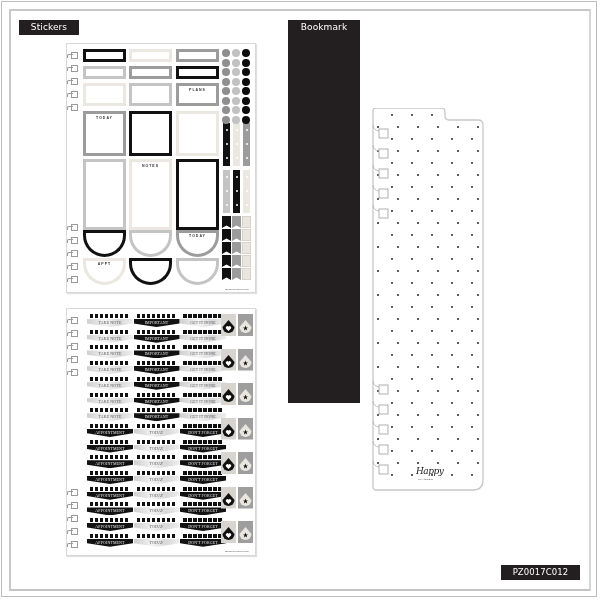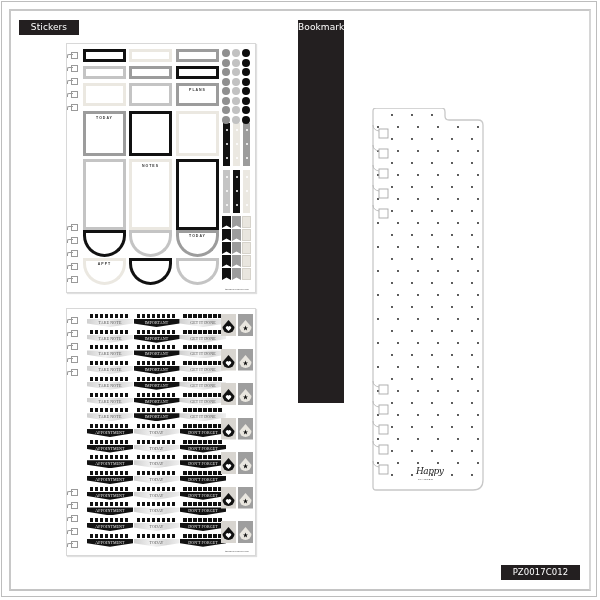--- a/index.html
+++ b/index.html
@@ -1,21 +1,21 @@
 <!DOCTYPE html>
 <html><head>
 <meta charset="utf-8">
 <style>
   html, body { margin:0; padding:0; }
   body { width:600px; height:600px; background:#ffffff; position:relative; overflow:hidden; font-family:"Liberation Sans", sans-serif; }
   .outer-frame { position:absolute; left:1px; top:1px; width:596px; height:596px; border:1px solid #bdbdbd; box-sizing:border-box; }
   .inner-frame { position:absolute; left:9px; top:9px; width:582px; height:582px; border:2px solid #c8c8c8; border-right-color:#d6d6d6; border-bottom-color:#c4c4c4; box-sizing:border-box; }
   .label { position:absolute; height:15px; background:#231f20; color:#ffffff; font-size:9px; line-height:15px; text-align:center; font-family:"DejaVu Sans", sans-serif; letter-spacing:0.1px; }
   .label.stickers { left:19px; top:20px; width:60px; }
-  .label.bookmark { left:298px; top:20px; width:46px; }
+  .label.bookmark { left:288px; top:20px; width:72px; }
   .label.code { left:501px; top:565px; width:79px; font-size:8.5px; }
 
   .sheet { position:absolute; background:#ffffff; border:1px solid #d8d8d8; box-shadow:1px 1px 1px rgba(0,0,0,0.12); box-sizing:border-box; }
   .sheet1 { left:66px; top:43px; width:190px; height:250px; }
   .sheet2 { left:66px; top:308px; width:190px; height:248px; }
 
   .ring { position:absolute; width:7px; height:7px; border:1px solid #9a9a9a; background:#fff; box-sizing:border-box; }
   .ring::before { content:""; position:absolute; left:-5px; top:1px; width:5px; height:3px; border-top:1px solid #9a9a9a; border-left:1px solid #9a9a9a; border-radius:2px 0 0 0; }
 
   .st { position:absolute; box-sizing:border-box; background:#fff; }

